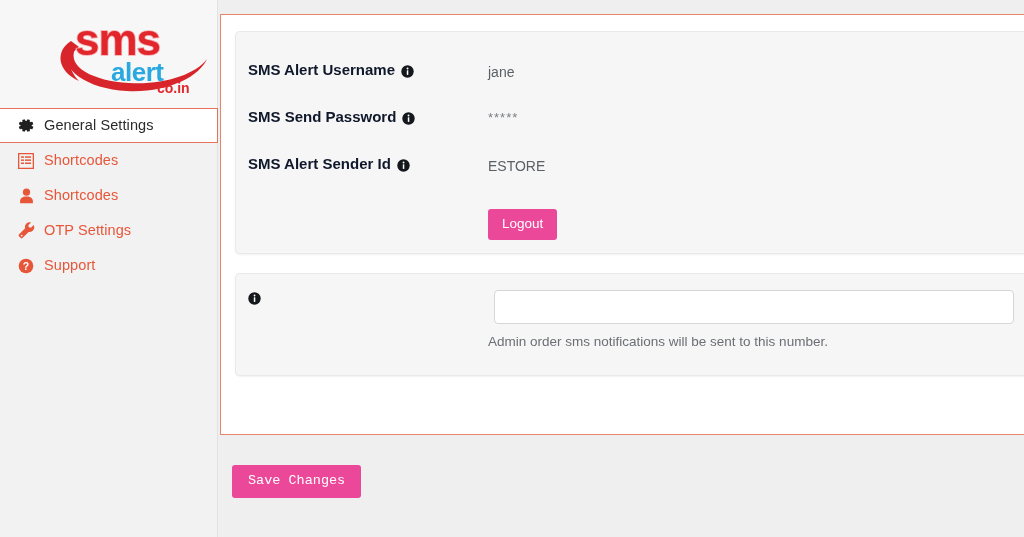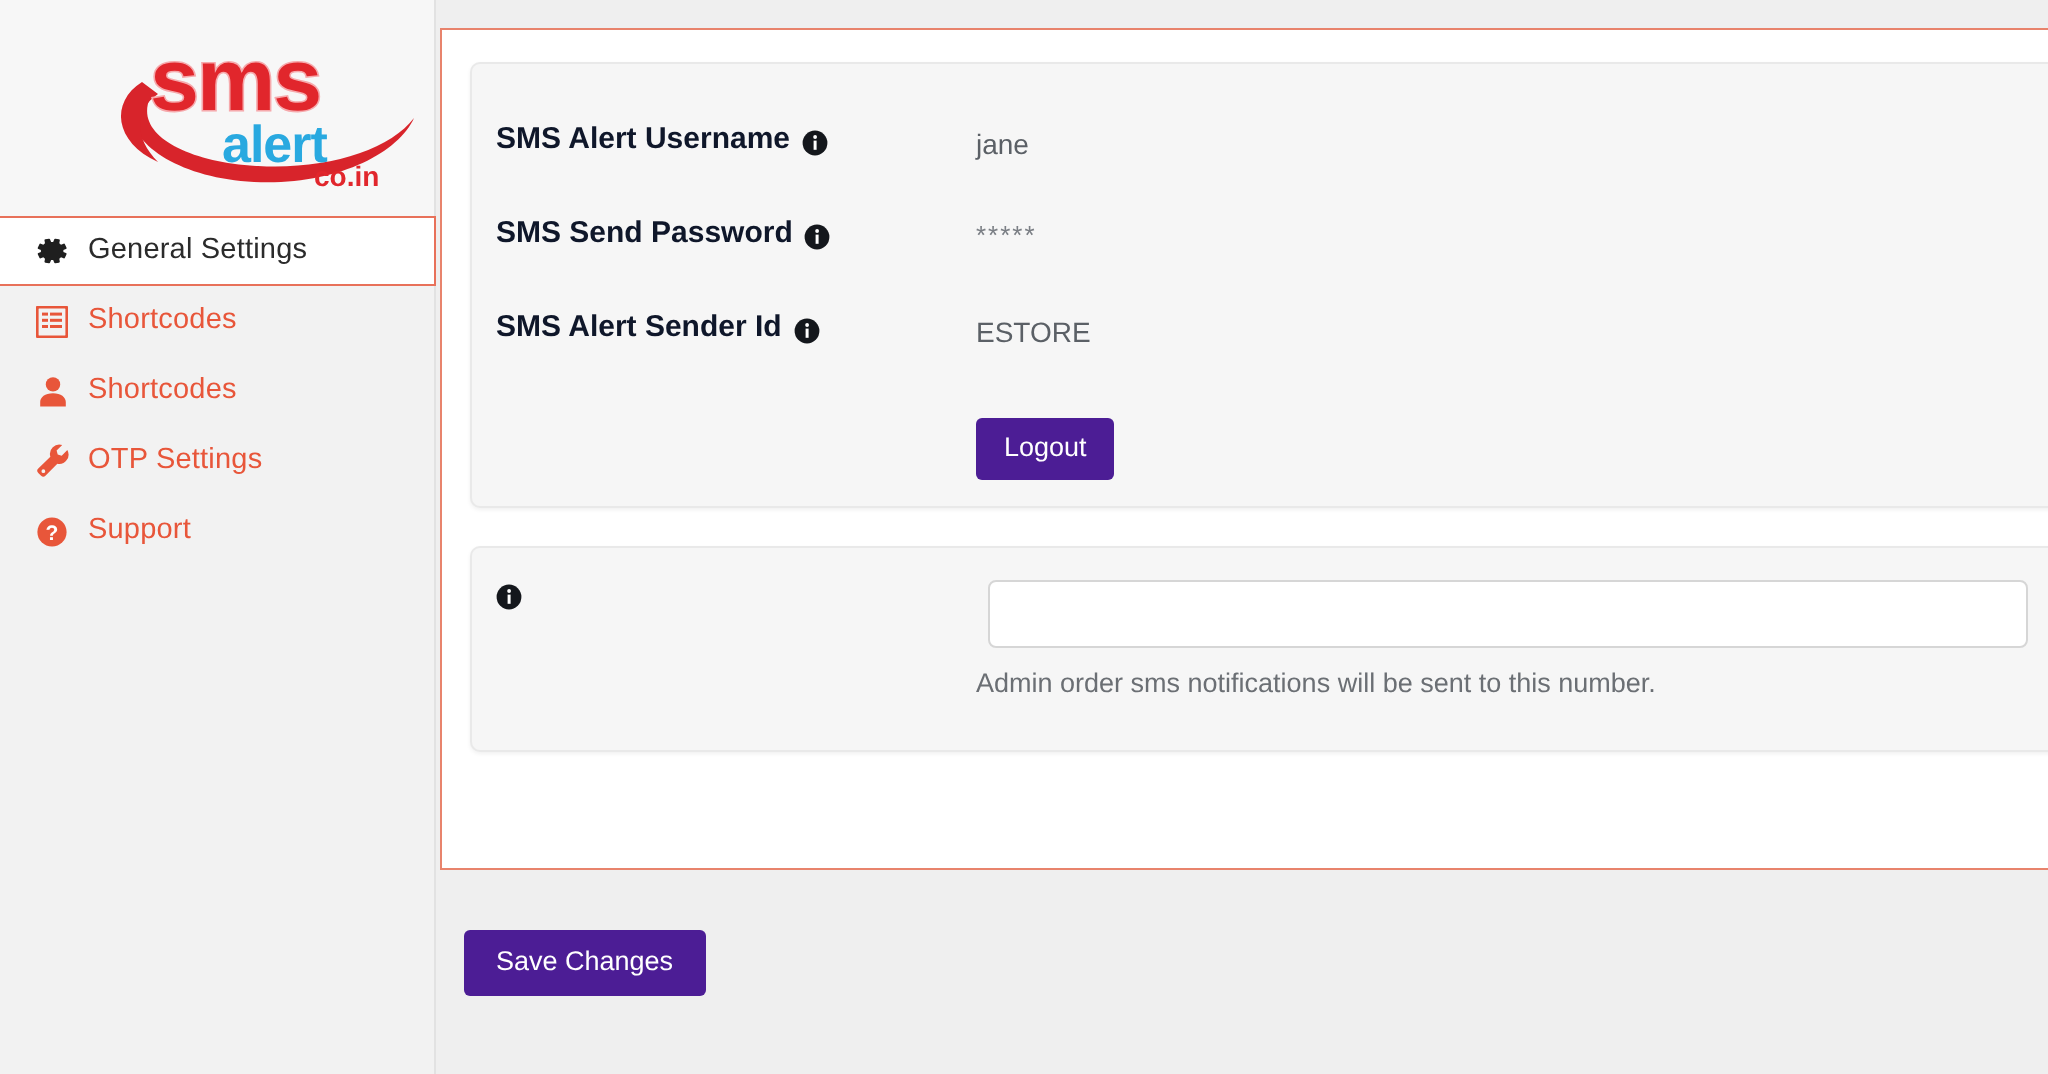--- a/index.html
+++ b/index.html
@@ -151,21 +151,21 @@
     line-height: 1.3;
   }
   .field-value.masked { letter-spacing: 1px; color: #7b7f85; font-size: 13px; }
 
   .btn {
     display: inline-block;
     border: none;
     border-radius: 3px;
     font-size: 13.5px;
     color: #ffffff;
-    background: #4c1d95;
+    background: #ec4899;
     padding: 8px 14px;
     cursor: pointer;
     font-family: "Liberation Sans", sans-serif;
     line-height: 1.1;
   }
   .logout-wrap { padding-left: 252px; padding-top: 10px; }
 
   .control-row {
     display: flex;
     align-items: center;
@@ -213,21 +213,21 @@
   .helper {
     font-size: 13.5px;
     color: #6b6f74;
     padding-top: 9px;
     line-height: 1.3;
   }
 
   .save-area {
     padding: 30px 0 0 14px;
   }
-  .btn-save { padding: 9px 16px; font-size: 13.5px; }
+  .btn-save { padding: 9px 16px; font-size: 13.5px; font-family: Liberation Mono, monospace; }
 </style>
 </head>
 <body>
 
 <div class="screen">
 
   <div class="sidebar">
 
     <div class="logo-box">
       <div class="logo">

